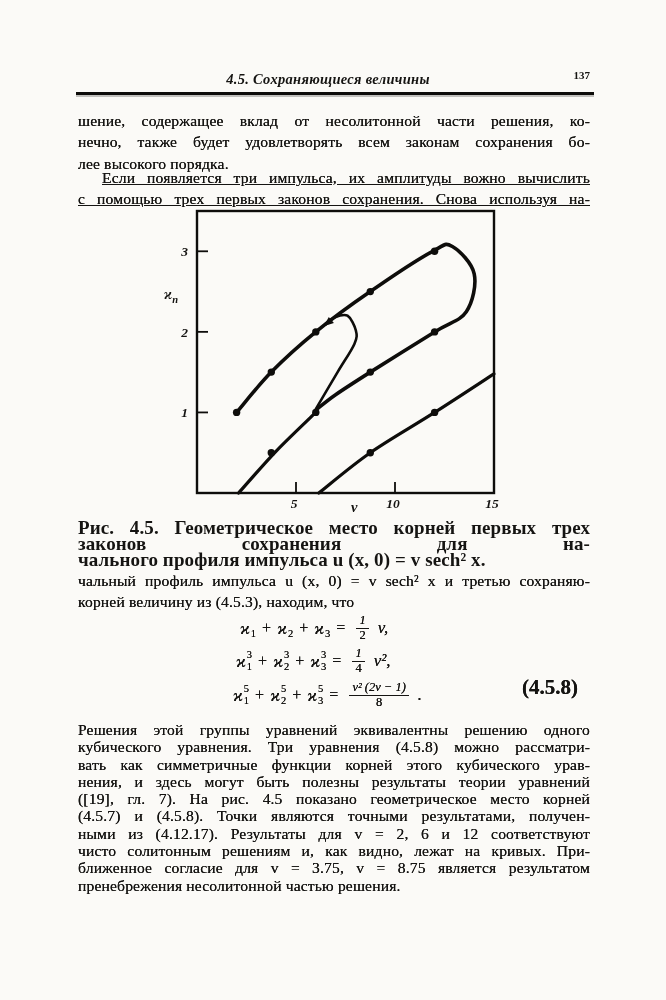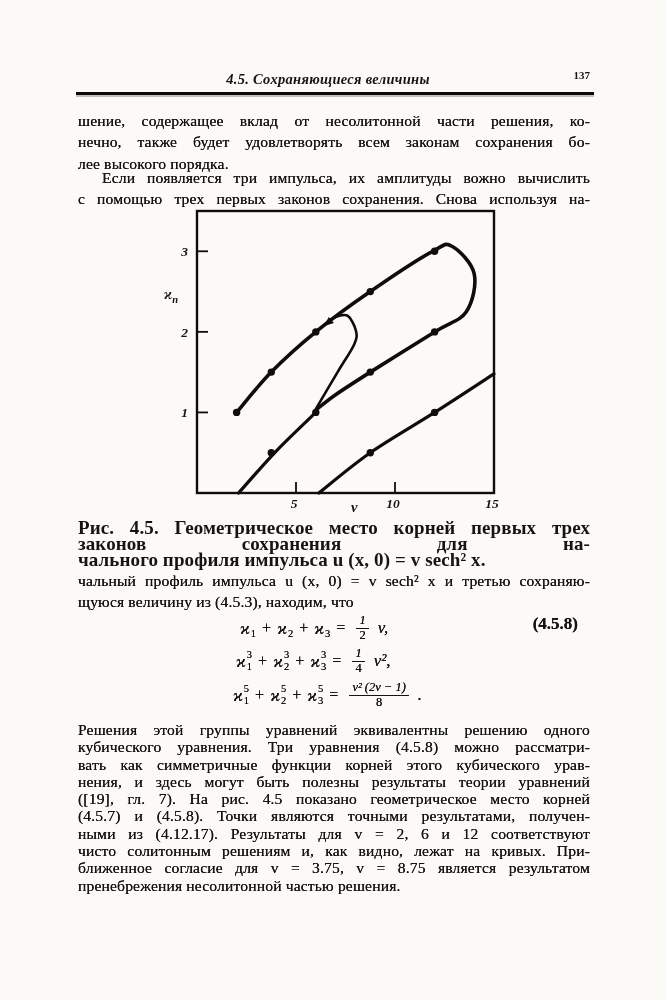--- a/index.html
+++ b/index.html
@@ -22,21 +22,21 @@
     box-shadow:0 2px 0 rgba(20,18,15,.25);
   }
   
   .para{position:absolute;left:78px;width:512px;font-size:15.6px;
         text-shadow:0 0 .45px currentColor;letter-spacing:.15px;}
   .tline{text-align:justify;text-align-last:justify;white-space:normal;}
   .para .tline:last-child{text-align-last:left;}
   .para.cont .tline:last-child{text-align-last:justify;}
   .para.indent .tline:first-child{text-indent:24px;}
   .p1{top:110px;} .p1 .tline{line-height:21.4px;}
-  .p2{top:167px;} .p2 .tline{line-height:21.4px;}
+  .p2{top:167px;text-decoration:underline;} .p2 .tline{line-height:21.4px;}
   .p4{top:571px;} .p4 .tline{line-height:20.5px;}
   .p5{top:721px;} .p5 .tline{line-height:17.3px;}
   
   .fig{position:absolute;left:150px;top:200px;width:360px;height:315px;}
   .fig svg{display:block;}
   .plot-frame{fill:none;stroke:#0e0d0b;stroke-width:2.4;}
   .curve{fill:none;stroke:#0e0d0b;stroke-linecap:round;}
   .tickline{stroke:#0e0d0b;stroke-width:1.8;}
   .ticklab{font-family:"Liberation Serif","DejaVu Serif",serif;
            font-style:italic;font-weight:700;font-size:13.5px;fill:#151412;}
@@ -56,21 +56,21 @@
          font-size:10.5px;font-style:normal;line-height:11px;height:24px;
          justify-content:center;margin-left:1px;}
   .stack .sp{height:12px;} .stack .sb{height:12px;}
   .op{font-style:normal;padding:0 4px;font-size:16px;}
   .rel{font-style:normal;padding:0 6px 0 4px;font-size:16px;}
   .frac{display:inline-flex;flex-direction:column;align-items:center;
         font-size:12.5px;line-height:13.5px;vertical-align:middle;margin:0 3px;}
   .frac .num{border-bottom:1.5px solid #151412;padding:0 3px;}
   .frac .den{font-style:normal;padding:0 3px;}
   .after{margin-left:4px;}
-  .eqnum{position:absolute;right:88px;top:614px;font-weight:700;font-size:17px;
+  .eqnum{position:absolute;right:88px;top:675px;font-weight:700;font-size:21px;
          font-style:normal;text-shadow:0 0 .4px currentColor;}
 </style>
 </head>
 <body>
 
 <div class="page">
 
   <div class="runhead-title">4.5. Сохраняющиеся величины</div>
   <div class="runhead-page">137</div>
   <div class="head-rule"></div>
@@ -128,21 +128,21 @@
     </svg>
   </div>
 
   <div class="para caption">
       <div class="tline">Рис. 4.5. Геометрическое место корней первых трех законов сохранения для на-</div>
       <div class="tline">чального профиля импульса u (x, 0) = v sech² x.</div>
     </div>
 
   <div class="para p4">
       <div class="tline">чальный профиль импульса u (x, 0) = v sech² x и третью сохраняю-</div>
-      <div class="tline">щуюся величину из (4.5.3), находим, что</div>
+      <div class="tline">корней величину из (4.5.3), находим, что</div>
     </div>
 
   <div class="eqrow eq1">
     <span class="kterm">
         <span class="kbase">ϰ</span>
         <span class="stack">
           <span class="sp"></span>
           <span class="sb">1</span>
         </span>
       </span>

